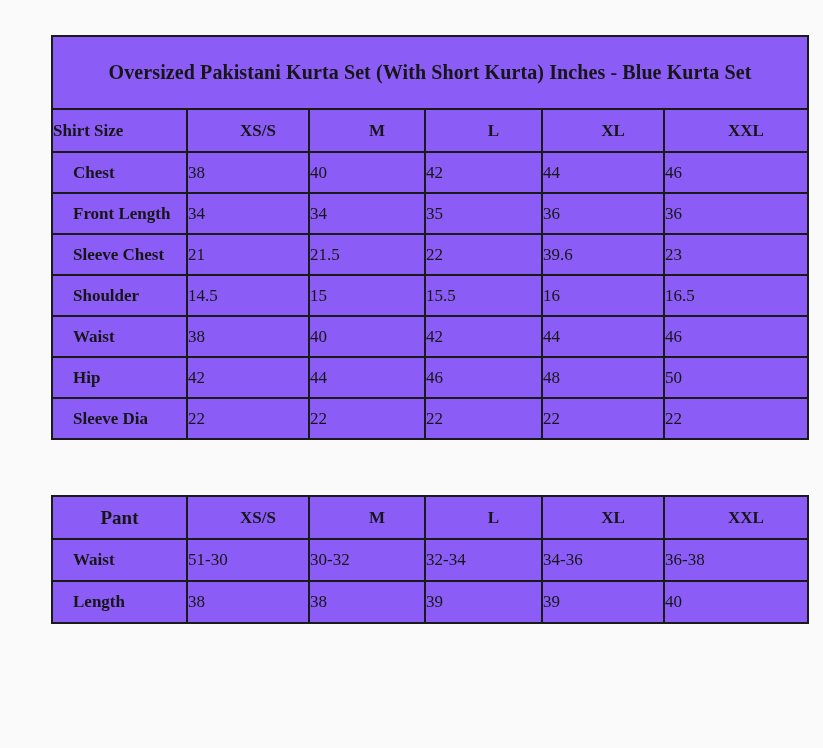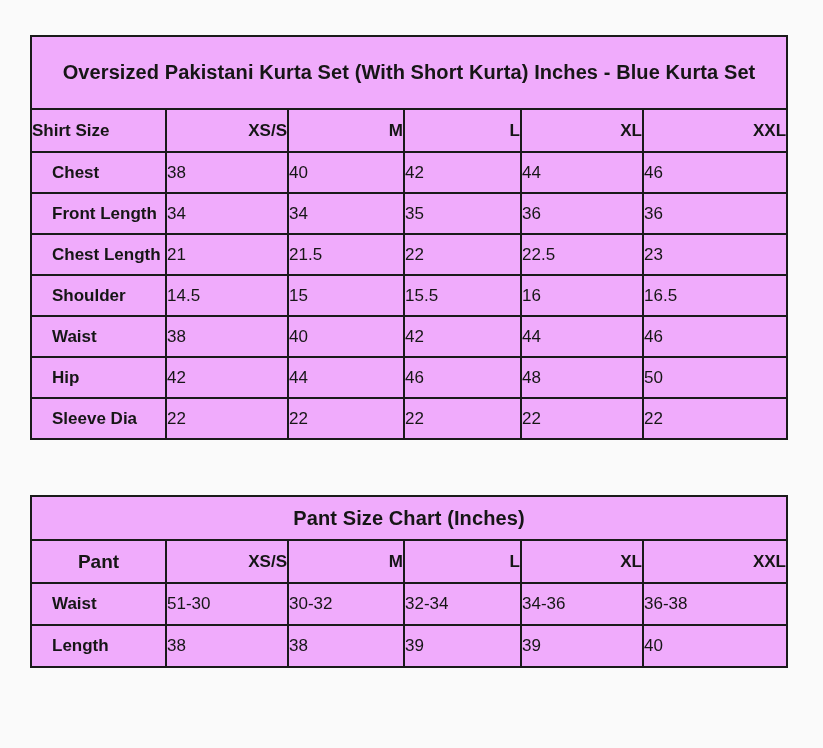--- a/index.html
+++ b/index.html
@@ -13,25 +13,26 @@
     -webkit-font-smoothing: antialiased;
   }
   .page {
     position: relative;
     width: 823px;
     height: 748px;
     overflow: hidden;
   }
   table.size-table {
     position: absolute;
-    left: 30px;
+    left: 51px;
     border-collapse: collapse;
     table-layout: fixed;
     width: 756px;
-    background: #f0abfc;
+    background: #8b5cf6;
+    font-family: Liberation Serif, serif;
   }
   table.size-table td, table.size-table th {
     border: 2px solid #1a1a1a;
     padding: 0;
     overflow: hidden;
     white-space: nowrap;
   }
   #shirt-table { top: 35px; }
   #pant-table  { top: 495px; }
 
@@ -42,21 +43,21 @@
     font-weight: bold;
     font-size: 20px;
     letter-spacing: 0.1px;
   }
   #pant-table .title-cell { height: 42px; font-size: 20px; }
 
   tr.header-row th {
     height: 41px;
     font-size: 17px;
     font-weight: bold;
-    text-align: right;
+    text-align: center;
     vertical-align: middle;
     padding-left: 20px;
   }
   tr.header-row th.label-cell {
     text-align: left;
     padding-left: 0;
   }
   #pant-table tr.header-row th.label-cell {
     text-align: center;
     padding-left: 0;
@@ -113,25 +114,25 @@
     </tr>
     <tr class="data-row">
       <td class="label-cell">Front Length</td>
       <td>34</td>
       <td>34</td>
       <td>35</td>
       <td>36</td>
       <td>36</td>
     </tr>
     <tr class="data-row">
-      <td class="label-cell">Chest Length</td>
+      <td class="label-cell">Sleeve Chest</td>
       <td>21</td>
       <td>21.5</td>
       <td>22</td>
-      <td>22.5</td>
+      <td>39.6</td>
       <td>23</td>
     </tr>
     <tr class="data-row">
       <td class="label-cell">Shoulder</td>
       <td>14.5</td>
       <td>15</td>
       <td>15.5</td>
       <td>16</td>
       <td>16.5</td>
     </tr>
@@ -165,23 +166,20 @@
   <table class="size-table" id="pant-table">
     <colgroup>
       <col style="width:135px">
         <col style="width:122px">
         <col style="width:116px">
       <col style="width:117px">
         <col style="width:122px">
         <col style="width:144px">
     </colgroup>
     <tbody>
-        <tr>
-      <td colspan="6" class="title-cell">Pant Size Chart (Inches)</td>
-    </tr>
     <tr class="header-row">
       <th class="label-cell">Pant</th>
       <th>XS/S</th>
       <th>M</th>
       <th>L</th>
       <th>XL</th>
       <th>XXL</th>
     </tr>
     <tr class="data-row">
       <td class="label-cell">Waist</td>

